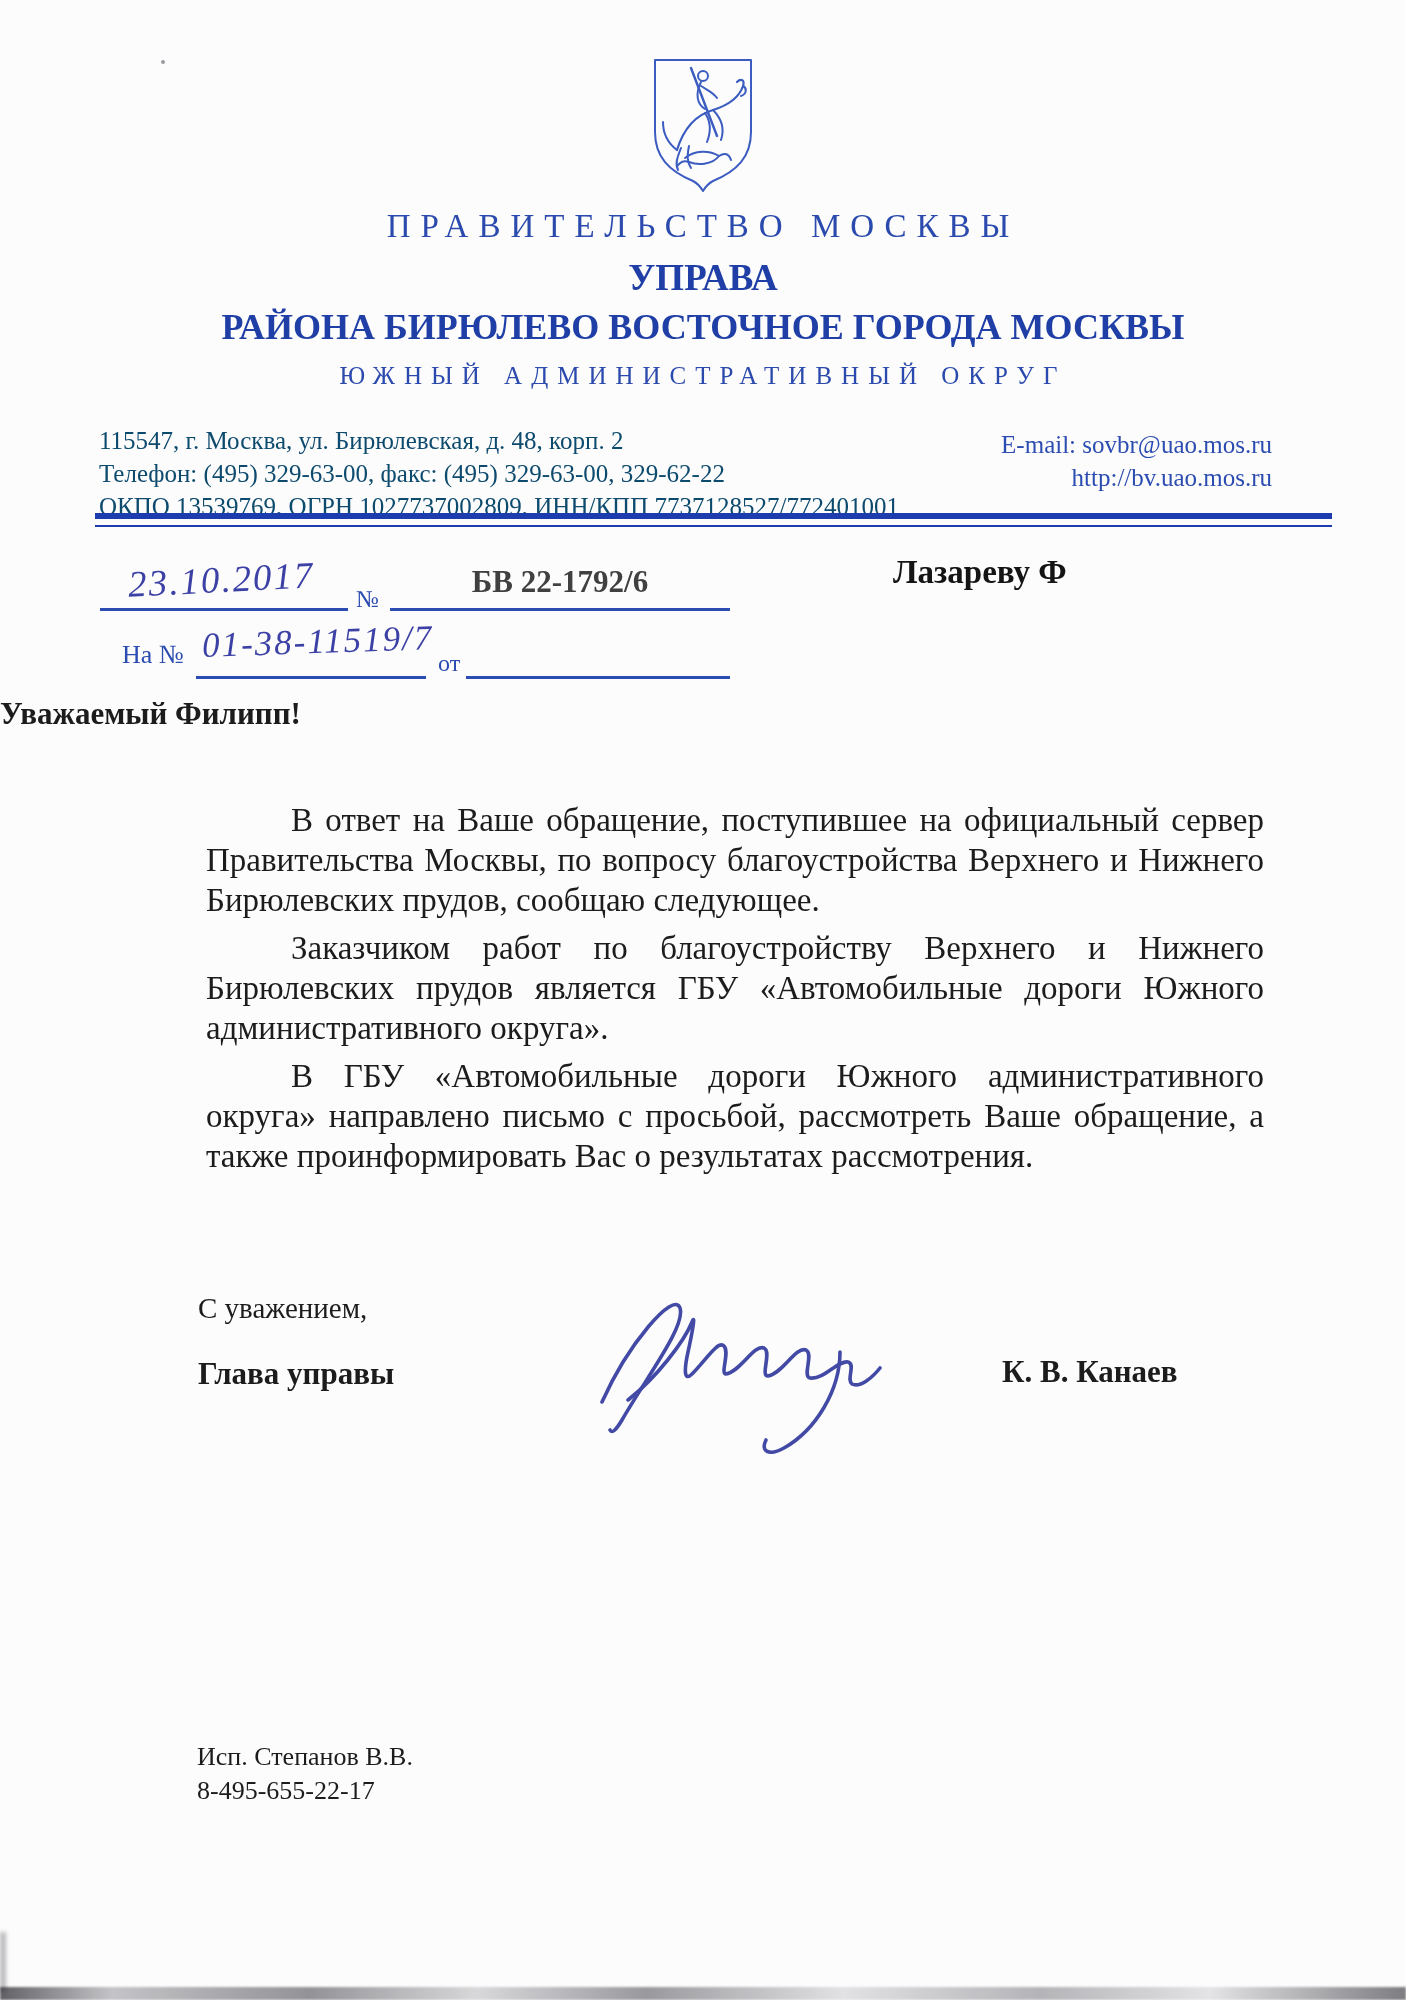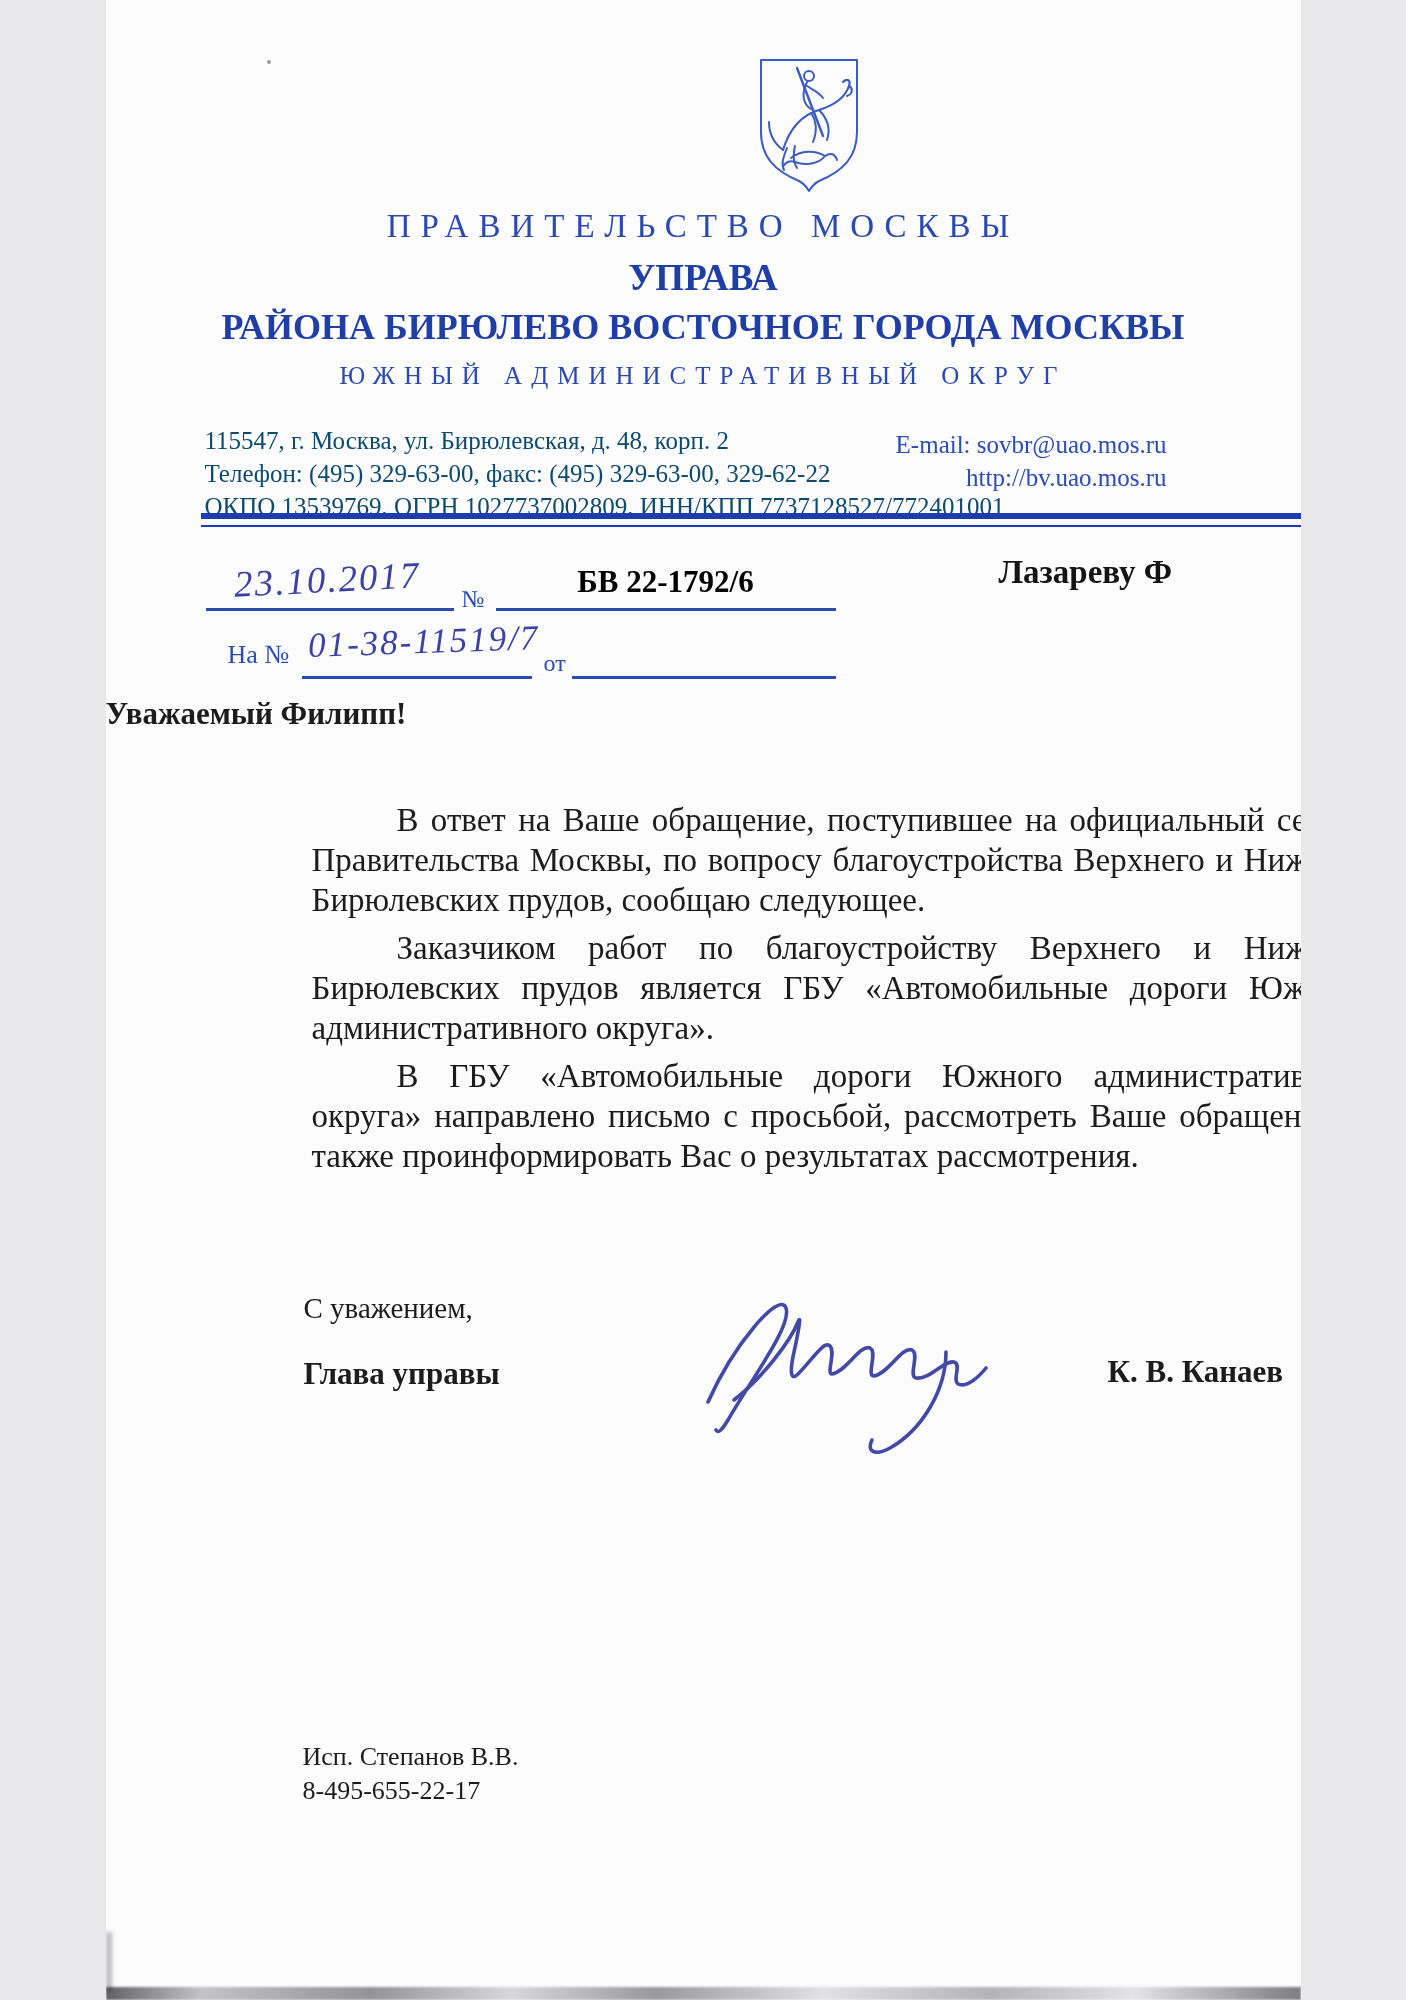--- a/index.html
+++ b/index.html
@@ -1,18 +1,18 @@
 <!DOCTYPE html>
 <html><head>
 <meta charset="utf-8">
 <style>
   html,body{margin:0;padding:0;background:#e8e8ea;}
   .page{
     position:relative;
-    width:1195px;height:2000px;
+    width:1406px;height:2000px;
     margin:0 auto;
     background:#fdfcfc;
     font-family:"Liberation Serif","DejaVu Serif",serif;
     color:#1c1c1c;
     overflow:hidden;
   }
   
   .emblem{position:absolute;left:647px;top:52px;width:112px;height:142px;}
   .hdr-gov{
     position:absolute;left:0;top:208px;width:100%;
@@ -48,21 +48,21 @@
     font-family:"Liberation Serif","DejaVu Serif",serif;
     letter-spacing:2px;
   }
   .hw-date{position:absolute;left:128px;top:558px;font-size:37px;transform:rotate(-3deg);}
   .ref-line{position:absolute;height:0;border-bottom:3px solid #2b4cb0;}
   .line-a{left:100px;top:608px;width:248px;}
   .no-label{position:absolute;left:356px;top:586px;color:#2b4cb0;font-size:24px;}
   .line-b{left:390px;top:608px;width:340px;}
   .doc-number{
     position:absolute;left:390px;top:564px;width:340px;text-align:center;
-    font-weight:bold;font-size:31px;color:#000000;
+    font-weight:bold;font-size:31px;color:#404040;
   }
   .addressee{position:absolute;left:893px;top:554px;font-weight:bold;font-size:33px;color:#141414;}
   .na-label{position:absolute;left:122px;top:640px;color:#2b4cb0;font-size:26px;}
   .hw-reply{position:absolute;left:202px;top:622px;font-size:35px;transform:rotate(-2deg);}
   .line-c{left:196px;top:676px;width:230px;}
   .ot-label{position:absolute;left:438px;top:650px;color:#2b4cb0;font-size:24px;}
   .line-d{left:466px;top:676px;width:264px;}
   
   .salutation{
     position:absolute;left:0;top:696px;width:100%;text-align:left;

